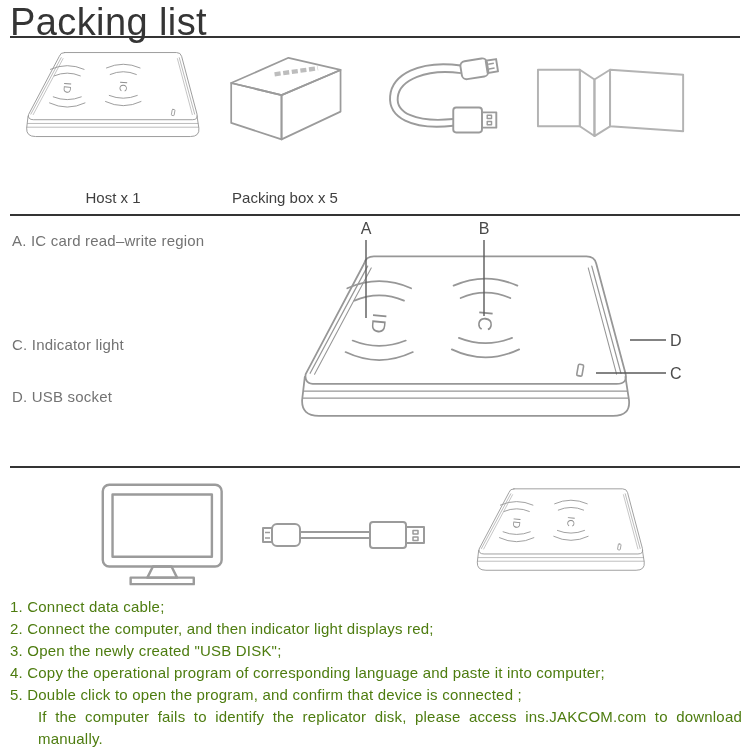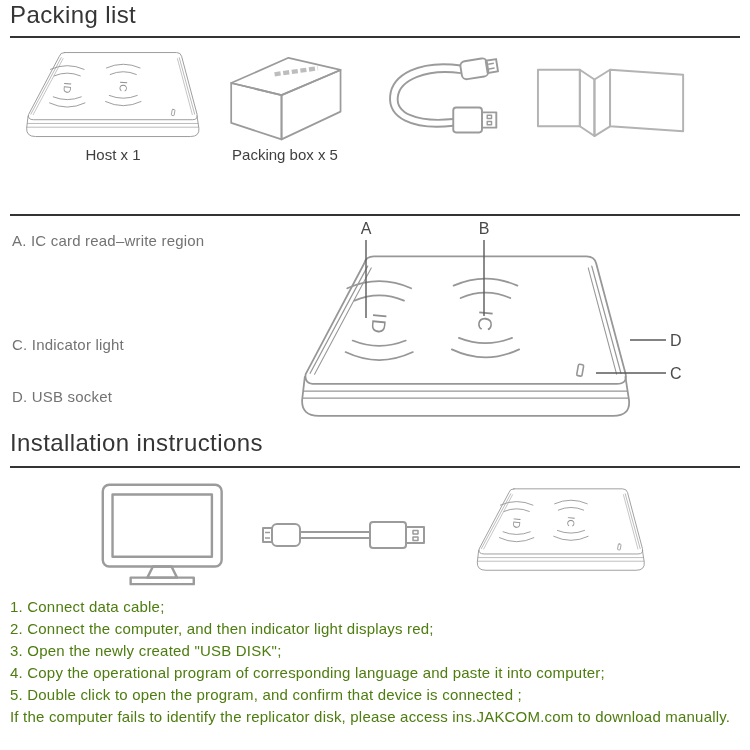--- a/index.html
+++ b/index.html
@@ -1,37 +1,37 @@
 <!DOCTYPE html>
 <html><head>
 <meta charset="utf-8">
 <style>
   html,body{margin:0;padding:0;background:#ffffff;}
   .page{
     position:relative;width:750px;height:750px;background:#fff;overflow:hidden;
     font-family:"Liberation Sans","DejaVu Sans",sans-serif;color:#3f3f3f;
   }
   .h-title{
-    position:absolute;left:10px;font-size:24px;font-weight:400;color:#353535;
+    position:absolute;left:10px;font-size:38px;font-weight:400;color:#353535;
     letter-spacing:.4px;white-space:nowrap;
   }
   .rule{position:absolute;left:10px;width:730px;height:2px;background:#343434;}
   .fig{position:absolute;}
   .fig svg{display:block;width:100%;height:100%;}
   .cap{
-    position:absolute;font-size:15px;color:#3f3f3f;text-align:center;white-space:nowrap;
+    position:absolute;font-size:15px;color:#3f3f3f;text-align:center;white-space:nowrap;margin-top:43px;
   }
   .spec-item{
     position:absolute;left:12px;font-size:15px;color:#737373;white-space:nowrap;letter-spacing:.2px;
   }
   .steps{
     position:absolute;left:10px;top:596px;width:732px;font-size:15px;line-height:22px;color:#4d7c0f;
   }
   .steps .line{white-space:nowrap;letter-spacing:.2px;}
-  .steps .note{text-align:justify;letter-spacing:.2px;}
+  .steps .note{text-align:justify;letter-spacing:.2px;margin-left:28px;}
   .diag-label{font-size:16px;fill:#4a4a4a;font-family:"Liberation Sans",sans-serif;}
   .defs-hidden{position:absolute;width:0;height:0;overflow:hidden;}
 </style>
 </head>
 <body>
 
 <svg class="defs-hidden" aria-hidden="true">
   <defs>
 
     <symbol id="reader" viewBox="0 0 420 210">
@@ -166,21 +166,20 @@
         <line x1="368" y1="124" x2="404" y2="124"></line>
         <line x1="334" y1="157" x2="404" y2="157"></line>
       </g>
       <text class="diag-label" x="104" y="18" text-anchor="middle">A</text>
       <text class="diag-label" x="222" y="18" text-anchor="middle">B</text>
       <text class="diag-label" x="408" y="130" text-anchor="start">D</text>
       <text class="diag-label" x="408" y="163" text-anchor="start">C</text>
     </svg>
   </div>
 
-  <div class="h-title" style="top:429px">Installation instructions</div>
   <div class="rule" style="top:466px"></div>
 
   <div class="fig" style="left:96px;top:482px;width:138px;height:104px">
     <svg viewBox="0 0 140 112">
         <use href="#monitor"></use>
       </svg>
   </div>
   <div class="fig" style="left:260px;top:514px;width:178px;height:42px">
     <svg viewBox="0 0 178 42">
         <use href="#cable-straight"></use>

